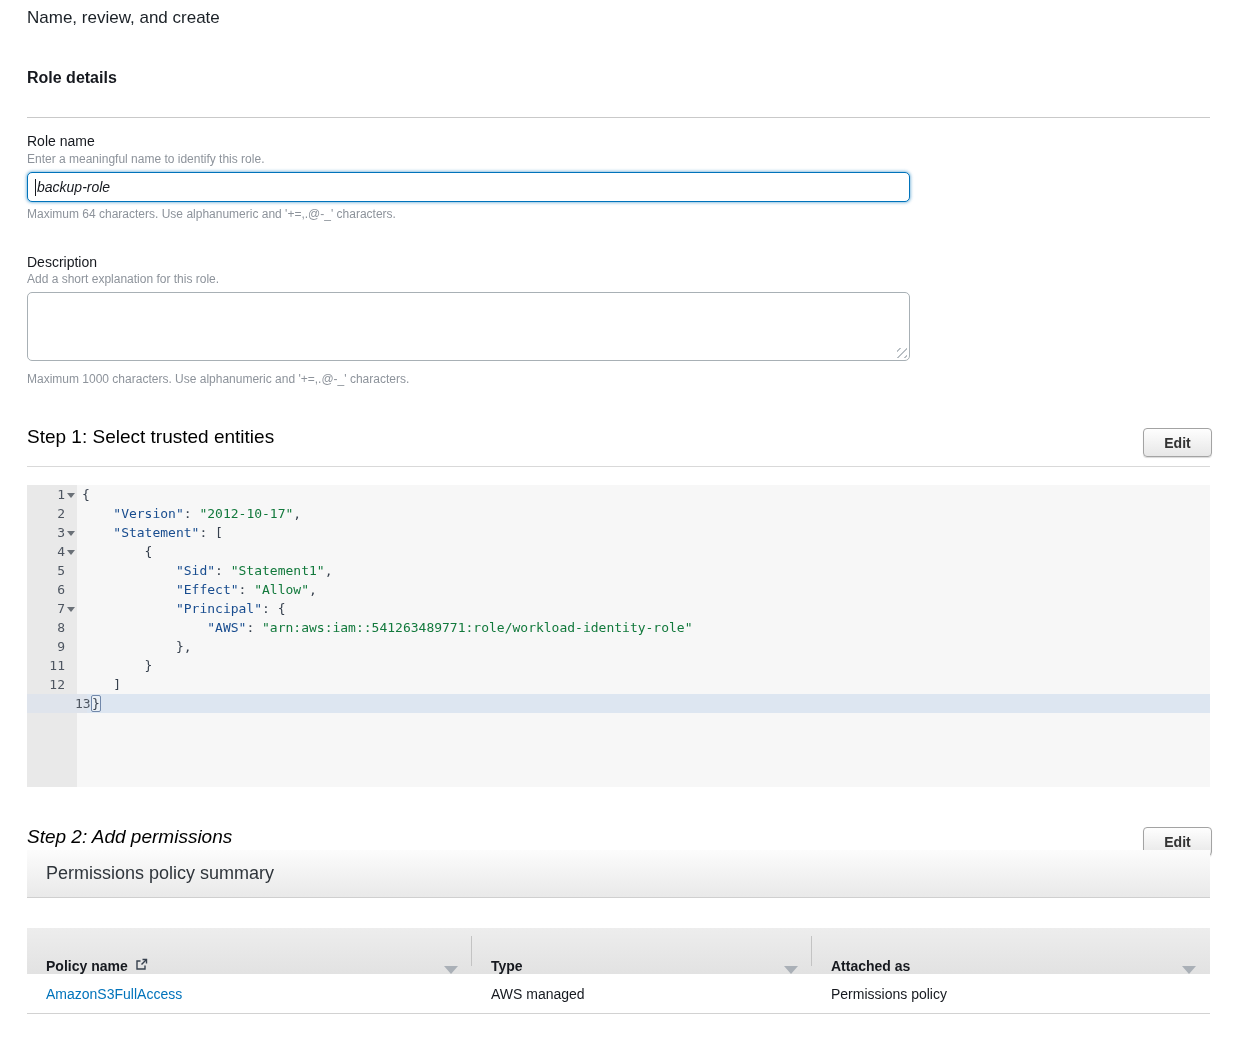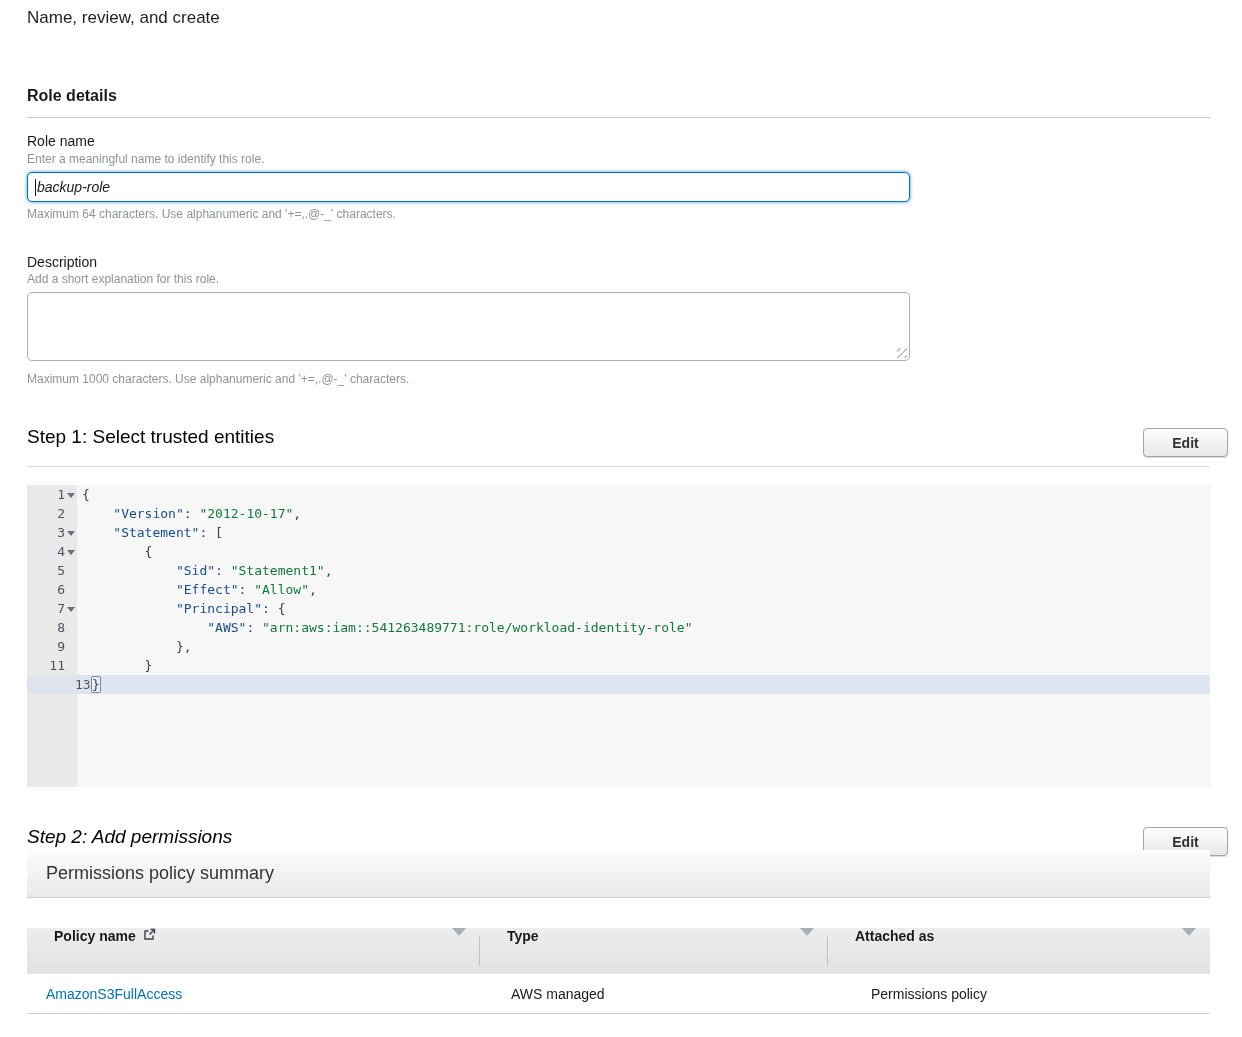--- a/index.html
+++ b/index.html
@@ -42,21 +42,21 @@
     border: 1px solid #a8b0b5; border-radius: 5px;
     background: #fff;
   }
   .resize-handle {
     right: 2px; bottom: 2px; width: 10px; height: 10px;
     background: repeating-linear-gradient(135deg, transparent 0 2px, #b9bfc4 2px 3px, transparent 3px 5px);
   }
 
   
   .edit-btn {
-    left: 1143px; width: 85px; height: 29px;
+    left: 1143px; width: 69px; height: 29px;
     background: linear-gradient(#fefefe, #e7e7e7);
     border: 1px solid #a3a3a3; border-radius: 4px;
     box-shadow: 0 1px 1px rgba(0,0,0,.15);
     font-family: "Liberation Sans", sans-serif;
     font-size: 14px; font-weight: 700; color: #333;
     text-align: center; cursor: pointer;
   }
 
   
   .code-editor {
@@ -96,51 +96,51 @@
     border-bottom: 1px solid #cfcfcf;
     display: flex; align-items: center; padding-left: 19px;
     font-size: 18px; color: #2f353b;
   }
   .perm-table-header {
     left: 27px; top: 928px; width: 1183px; height: 46px;
     background: linear-gradient(#ededed, #e2e2e2);
     display: flex;
   }
   .th-cell {
-    position: relative; display: flex; align-items: flex-start;
+    position: relative; display: flex; align-items: flex-end;
     padding-left: 19px; padding-right: 14px;
-    font-size: 14px; font-weight: 700; color: #16191f; margin-left: 8px;
+    font-size: 14px; font-weight: 700; color: #16191f;
   }
   .th-cell .col-sep {
     position: absolute; right: 0; top: 8px; bottom: 8px; width: 1px; background: #c3c3c3;
   }
   .filter-triangle {
     margin-left: auto;
     width: 0; height: 0;
     border-left: 7px solid transparent; border-right: 7px solid transparent;
     border-top: 8px solid #aab0b7;
   }
   .perm-table-row {
     left: 27px; top: 974px; width: 1183px; height: 40px;
     background: #fff; border-bottom: 1px solid #d2d2d2;
-    display: flex; align-items: center; font-size: 14px; gap: 20px;
+    display: flex; align-items: center; font-size: 14px;
   }
   .td-cell { padding-left: 19px; }
   .col-1 { width: 445px; flex: 0 0 445px; }
   .col-2 { width: 340px; flex: 0 0 340px; }
   .col-3 { flex: 1; }
   .policy-link { color: #0073bb; text-decoration: none; cursor: pointer; }
   .ext-link-icon { margin-left: 7px; display: inline-block; }
 </style>
 </head>
 <body>
 
 <h1 class="abs page-title">Name, review, and create</h1>
 
-<h2 class="abs section-heading" style="top:87px;">Role details</h2>
+<h2 class="abs section-heading" style="top:69px;">Role details</h2>
 <div class="abs divider" style="top:117px;"></div>
 
 <div class="abs field-label" style="top:133px;">Role name</div>
 <div class="abs field-hint" style="top:152px;">Enter a meaningful name to identify this role.</div>
 <input class="abs text-input" style="top: 172px; font-style: italic;" type="text" value="backup-role">
 <div class="abs text-cursor"></div>
 <div class="abs field-constraint" style="top:207px;">Maximum 64 characters. Use alphanumeric and '+=,.@-_' characters.</div>
 
 <div class="abs field-label" style="top:254px;">Description</div>
 <div class="abs field-hint" style="top:272px;">Add a short explanation for this role.</div>
@@ -186,20 +186,24 @@
       <div class="gutter-cell">8</div>
       <div class="code-cell"><span class="tok-p">                </span><span class="tok-k">"AWS"</span><span class="tok-p">: </span><span class="tok-s">"arn:aws:iam::541263489771:role/workload-identity-role"</span></div>
     </div>
     <div class="code-line">
       <div class="gutter-cell">9</div>
       <div class="code-cell"><span class="tok-p">            },</span></div>
     </div>
     <div class="code-line">
       <div class="gutter-cell">11</div>
       <div class="code-cell"><span class="tok-p">        }</span></div>
+    </div>
+    <div class="code-line">
+      <div class="gutter-cell">12</div>
+      <div class="code-cell"><span class="tok-p">    ]</span></div>
     </div>
     <div class="code-line active">
       <div class="gutter-cell">13</div>
       <div class="code-cell"><span class="cursor-box"><span class="tok-p">}</span></span></div>
     </div>
   </div>
 
 <h2 class="abs step-heading" style="top:826px;font-style:italic;">Step 2: Add permissions</h2>
 <button class="abs edit-btn" style="top:827px;">Edit</button>
 <div class="abs divider" style="top:865px;"></div>

